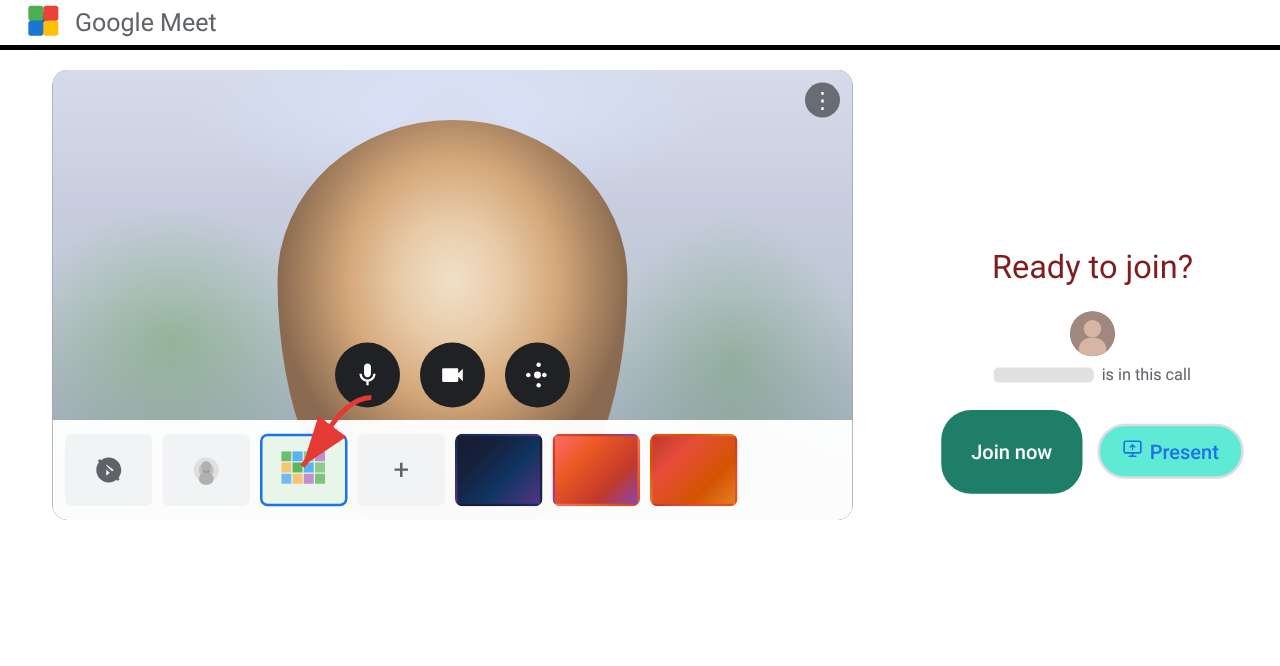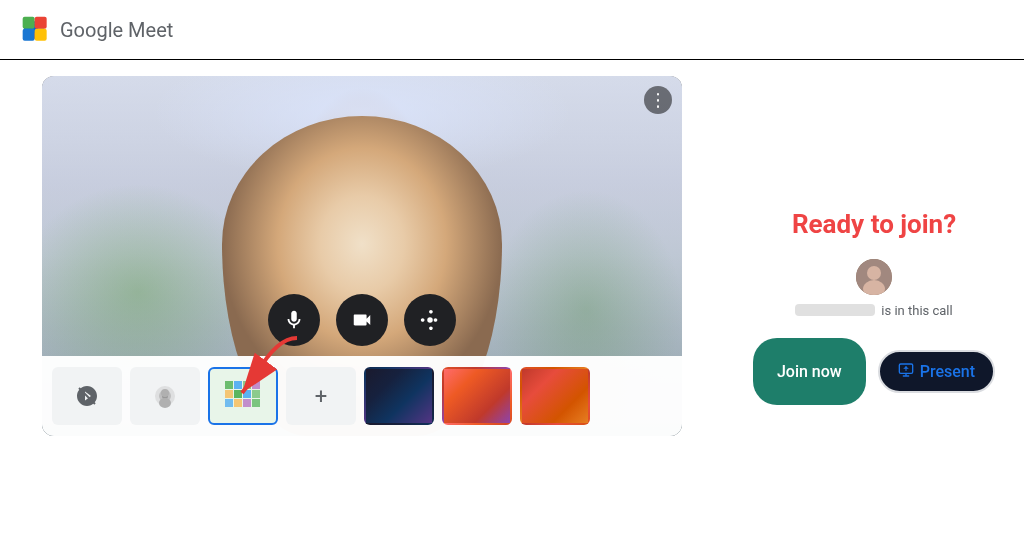--- a/index.html
+++ b/index.html
@@ -11,22 +11,22 @@
       overflow: hidden;
       display: flex;
       flex-direction: column;
     }
 
     
     .header {
       display: flex;
       align-items: center;
       padding: 10px 20px;
-      border-bottom: 1px solid #000000;
-      height: 60px;
+      border-bottom: 4px solid #000000;
+      height: 40px;
     }
     .logo-icon {
       width: 32px;
       height: 32px;
       margin-right: 8px;
     }
     .logo-text {
       font-size: 20px;
       color: #5f6368;
       font-weight: 400;
@@ -206,22 +206,22 @@
       display: flex;
       flex-direction: column;
       align-items: center;
       justify-content: center;
       padding: 30px 20px;
       gap: 20px;
     }
 
     .ready-title {
       font-size: 26px;
-      color: #ef4444;
-      font-weight: 700;
+      color: #7f1d1d;
+      font-weight: 400;
       text-align: center;
       margin-top: 20px;
     }
 
     .participant-info {
       display: flex;
       flex-direction: column;
       align-items: center;
       gap: 8px;
     }
@@ -266,21 +266,21 @@
       border: none;
       border-radius: 24px;
       padding: 24px 24px;
       font-size: 16px;
       font-weight: 500;
       cursor: pointer;
       font-family: inherit;
     }
 
     .present-btn {
-      background: #0f172a;
+      background: #5eead4;
       color: #1a73e8;
       border: 2px solid #dadce0;
       border-radius: 24px;
       padding: 10px 18px;
       font-size: 16px;
       font-weight: 500;
       cursor: pointer;
       font-family: inherit;
       display: flex;
       align-items: center;

